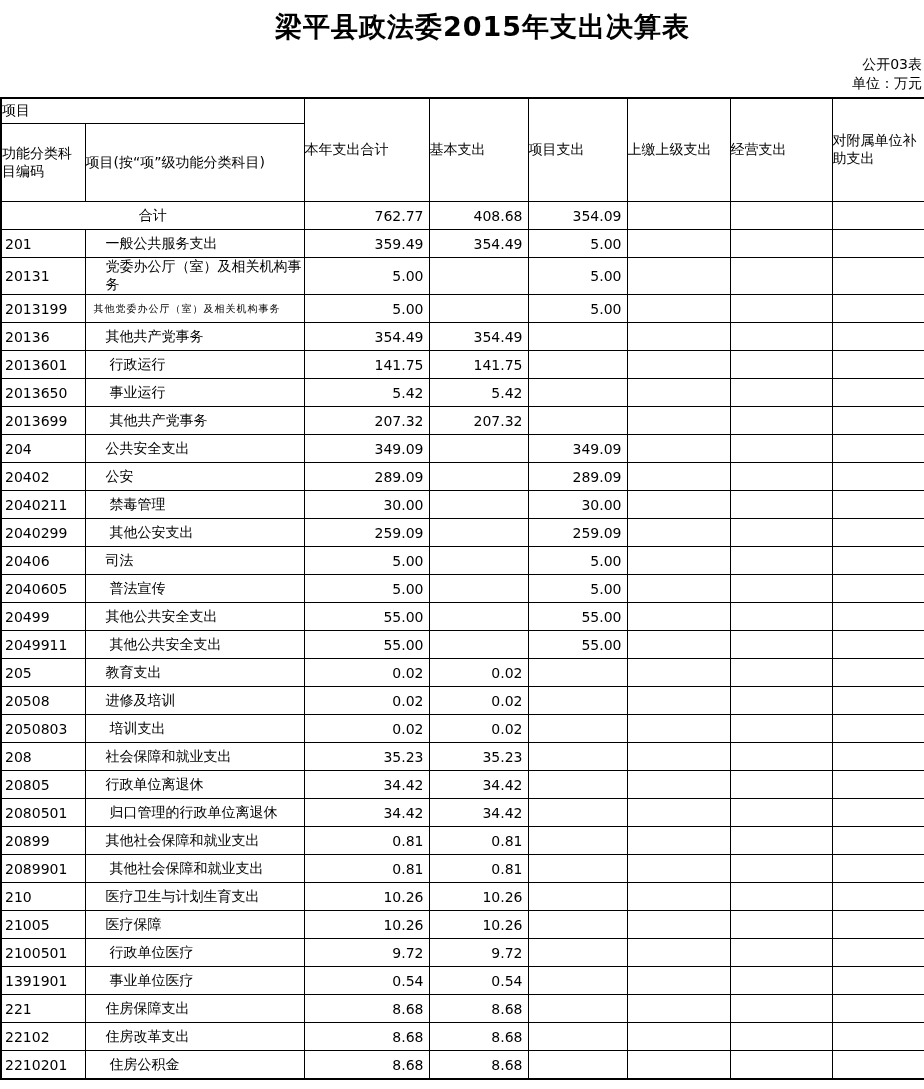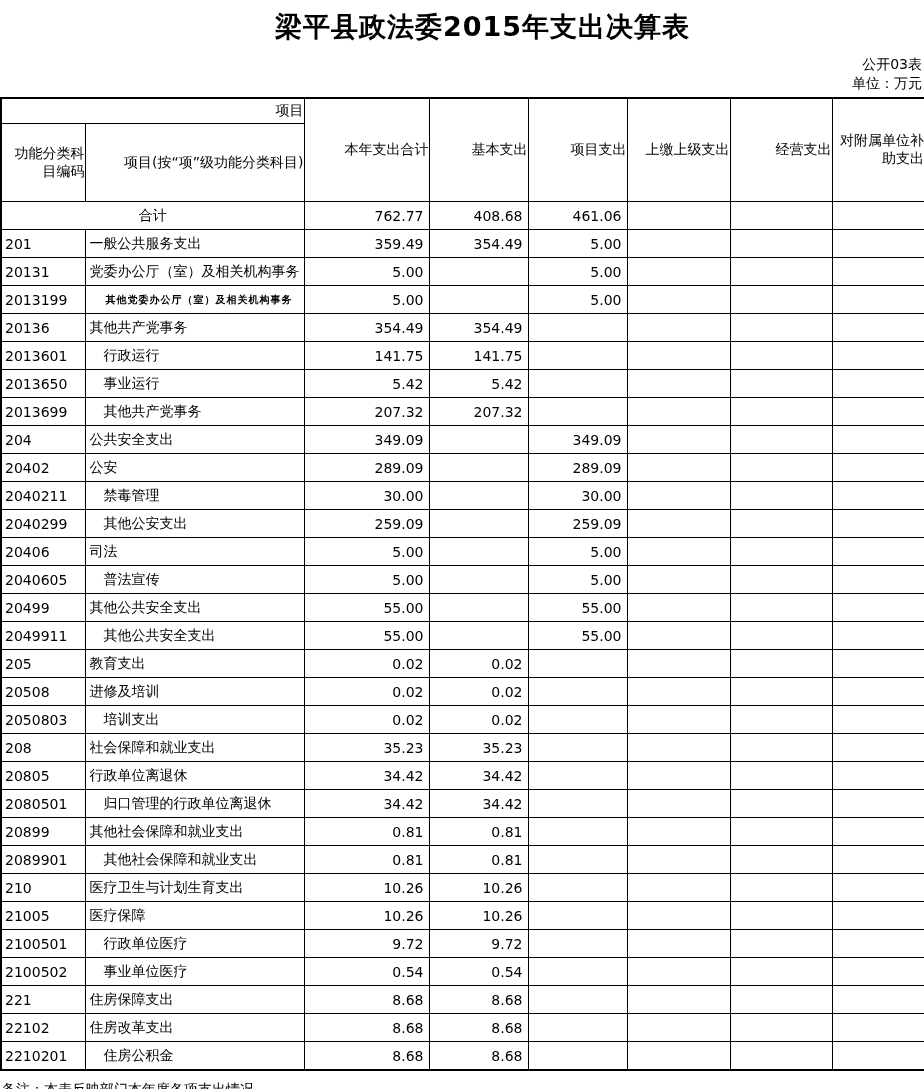--- a/index.html
+++ b/index.html
@@ -2,28 +2,28 @@
 <html><head>
 <meta charset="utf-8">
 <style>
   html,body { margin:0; padding:0; background:#ffffff; color:#000; }
   body { font-family:"DejaVu Sans", sans-serif; }
   .page { width:924px; position:relative; }
   .title { text-align:center; font-size:27px; font-weight:bold; padding-top:9px; letter-spacing:1px;padding-left:41px; }
   .meta { text-align:right; font-size:14px; line-height:1.35; margin:10px 2px 4px 16px; }
   table { border-collapse:collapse; table-layout:fixed; width:924px; border:2px solid #000; }
   th, td { border:1px solid #000; font-size:14px; font-weight:normal; overflow:hidden; padding:0; vertical-align:middle; }
-  thead th { text-align:right; }
+  thead th { text-align:left; }
   .h-group { height:26px; }
   .h-main { height:78px; }
   td { height:27px; }
   .code { text-align:left; padding-left:3px; }
-  .name { text-align:left; padding-left:4px; }
-  .name.indent { padding-left:18px; }
-  .name.small { font-size:10px; font-weight:bold; padding-left:20px; letter-spacing:1px; }
+  .name { text-align:left; padding-left:20px; }
+  .name.indent { padding-left:24px; }
+  .name.small { font-size:10px; font-weight:normal; padding-left:8px; letter-spacing:1px; }
   .num { text-align:right; padding-right:5px; }
   .total-label { text-align:center; }
   .note { font-size:14px; margin-top:10px; padding-left:2px; }
 </style>
 </head>
 <body>
 
 <div class="page">
 
   <div class="title">梁平县政法委2015年支出决算表</div>
@@ -57,21 +57,21 @@
       <tr class="h-main">
         <th>功能分类科目编码</th>
         <th>项目(按“项”级功能分类科目)</th>
       </tr>
     </thead>
     <tbody>
       <tr>
         <td colspan="2" class="total-label">合计</td>
         <td class="num">762.77</td>
         <td class="num">408.68</td>
-        <td class="num">461.06</td>
+        <td class="num">354.09</td>
         <td class="num"></td>
         <td class="num"></td>
         <td class="num"></td>
       </tr>
     <tr>
           <td class="code">201</td>
           <td class="name">一般公共服务支出</td>
           <td class="num">359.49</td>
           <td class="num">354.49</td>
           <td class="num">5.00</td>
@@ -323,21 +323,21 @@
           <td class="code">2100501</td>
           <td class="name indent">行政单位医疗</td>
           <td class="num">9.72</td>
           <td class="num">9.72</td>
           <td class="num"></td>
           <td class="num"></td>
           <td class="num"></td>
           <td class="num"></td>
         </tr>
         <tr>
-          <td class="code">2100502</td>
+          <td class="code">1391901</td>
           <td class="name indent">事业单位医疗</td>
           <td class="num">0.54</td>
           <td class="num">0.54</td>
           <td class="num"></td>
           <td class="num"></td>
           <td class="num"></td>
           <td class="num"></td>
         </tr>
         <tr>
           <td class="code">221</td>

